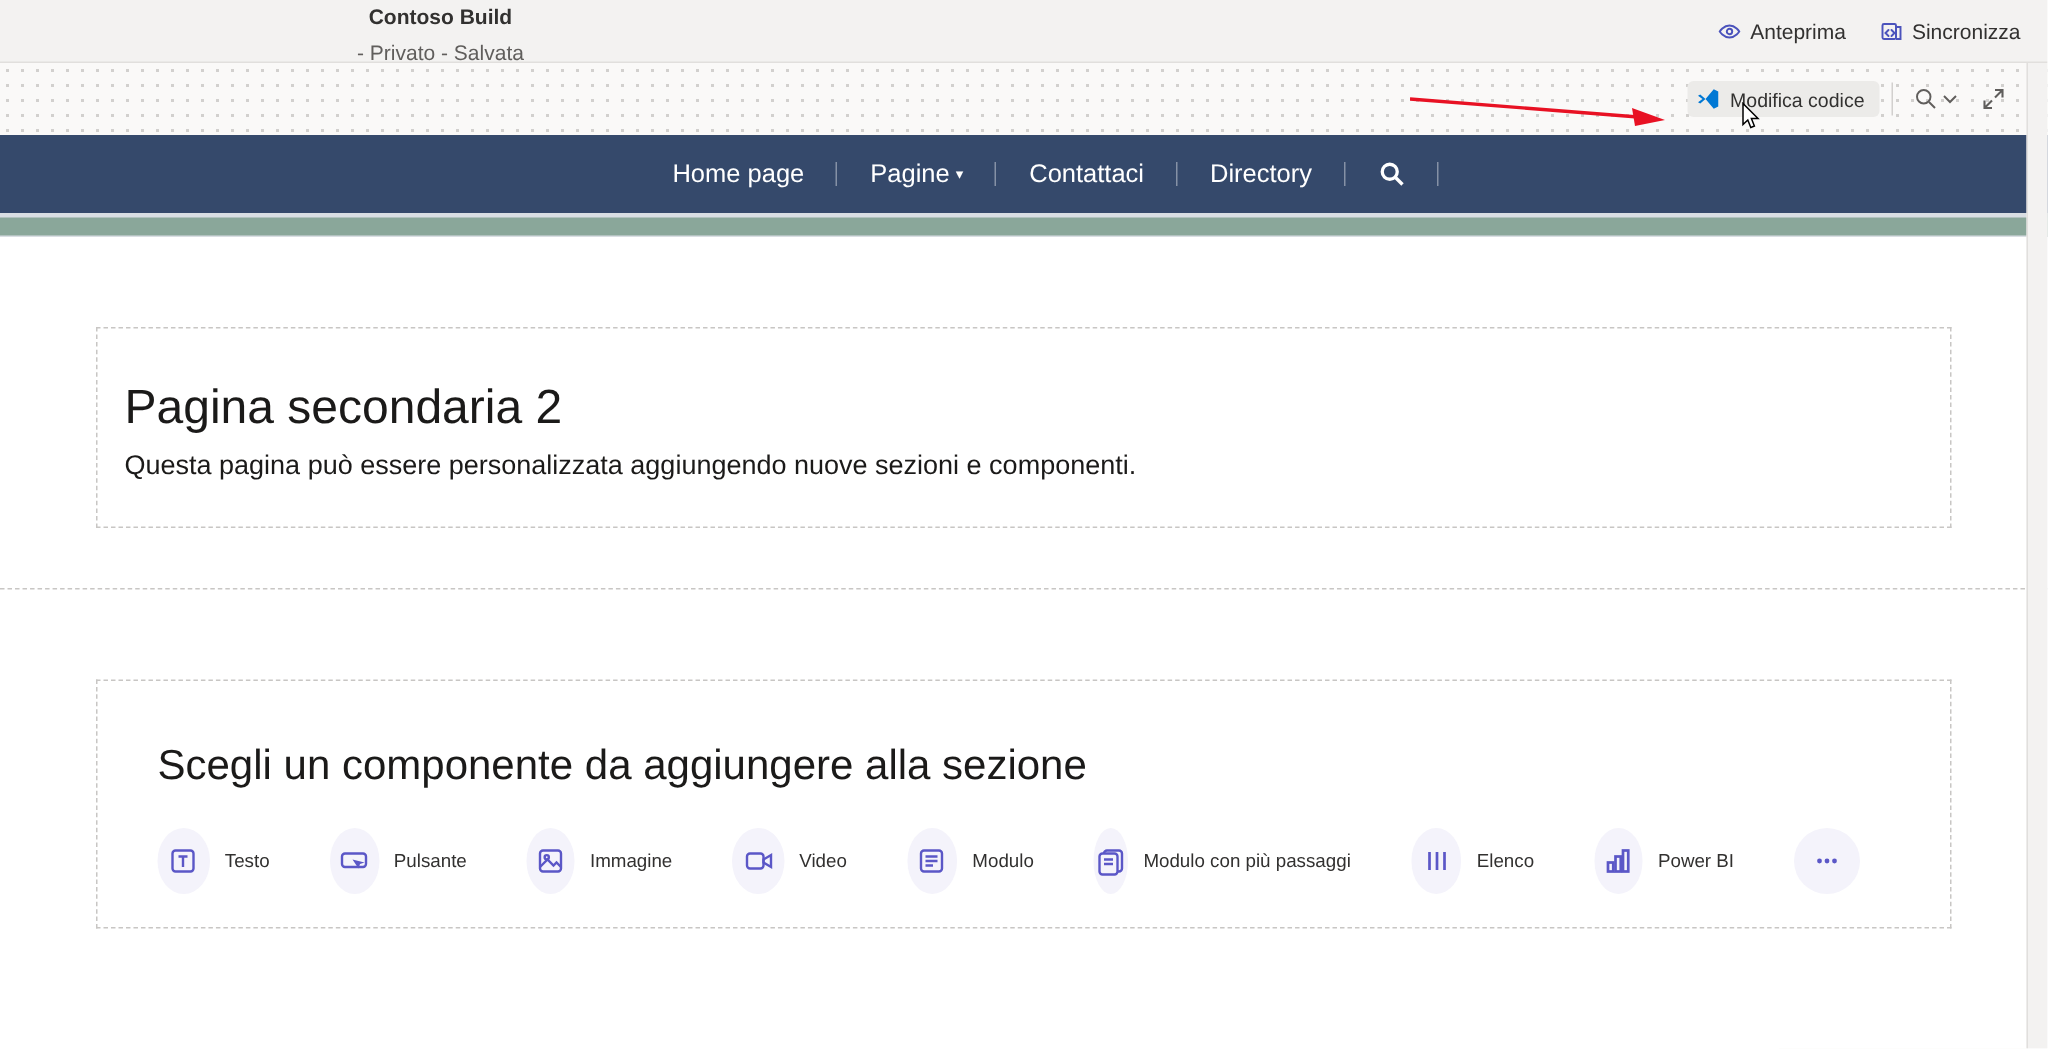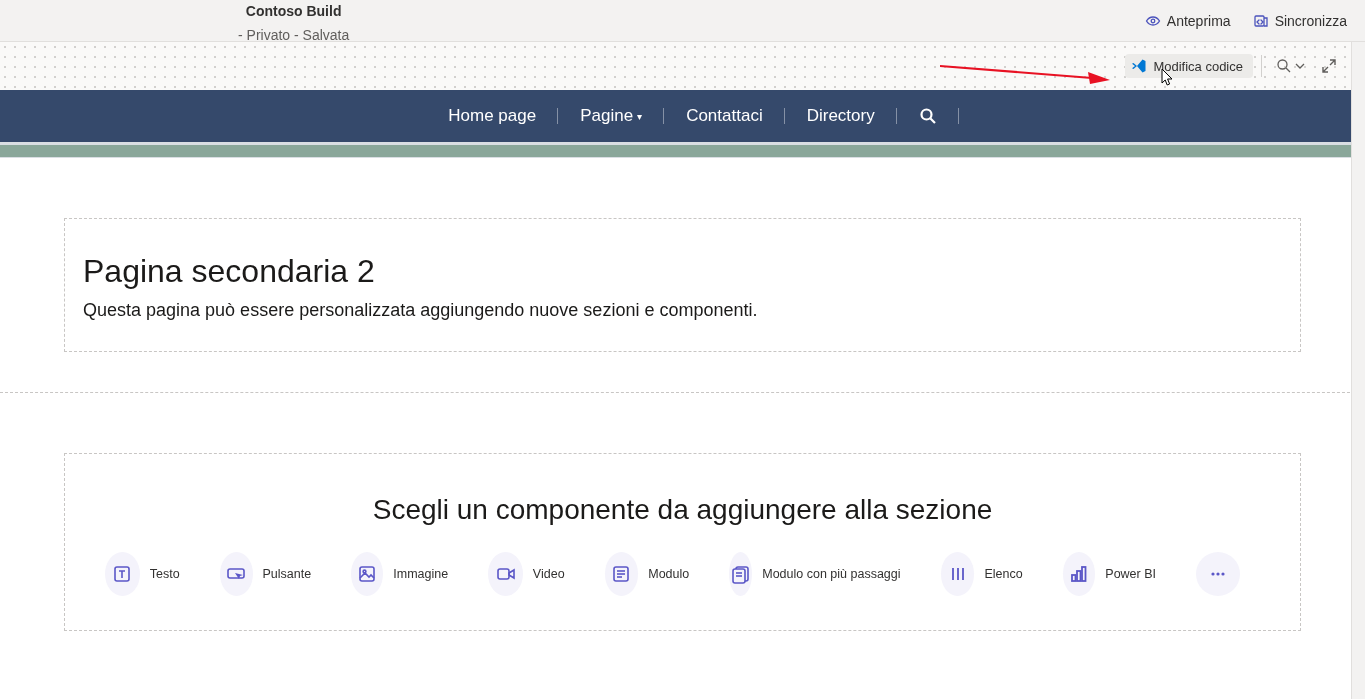--- a/index.html
+++ b/index.html
@@ -30,21 +30,21 @@
   .navitem { padding:0 22px; font-size:17px; color:#fff; position:relative; cursor:pointer; display:flex; align-items:center; gap:4px;}
   .navitem:not(:last-child)::after { content:""; position:absolute; right:0; top:2px; bottom:2px; width:1px; background:rgba(255,255,255,.4);}
   .greenband { height:16px; background:#8aa79a; border-top:3px solid #d9dee3; border-bottom:1px solid #d9dee3; }
 
   
   .canvas { background:#fff; padding:0 0 40px 0; height:calc(699px - 42px - 48px - 52px - 16px); overflow:auto; }
   .section { margin:60px 64px 40px 64px; border:1px dashed #c8c6c4; padding:34px 18px 30px 18px; }
   .section h1 { font-size:32px; font-weight:400; color:#1b1a19; margin-bottom:10px;}
   .section p { font-size:18px; color:#1b1a19; }
   .hsep { height:0; border-top:1px dashed #c8c6c4; margin:0 0 60px 0;}
-  .section2 { margin:0 64px; border:1px dashed #c8c6c4; padding:40px 40px 34px 40px; text-align:center; }
+  .section2 { margin:0 64px; border:1px dashed #c8c6c4; padding:40px 40px 22px 40px; }
   .section2 h2 { font-size:28px; font-weight:400; color:#1b1a19; margin-bottom:26px; }
   .comps { display:flex; justify-content:center; gap:40px; }
   .comp { display:flex; flex-direction:row; align-items:center; gap:10px; cursor:pointer; min-width:64px;}
   .circ { width:44px; height:44px; border-radius:50%; background:#f4f3fb; display:flex; align-items:center; justify-content:center; color:#5b57c7; }
   .comp span.lbl { font-size:12.5px; color:#323130; white-space:nowrap; }
 
   svg { display:block; }
   .scroll-shadow { position:absolute; right:0; top:42px; bottom:0; width:14px; background:#f3f2f1; border-left:1px solid #e1dfdd;}
 </style>
 </head>

